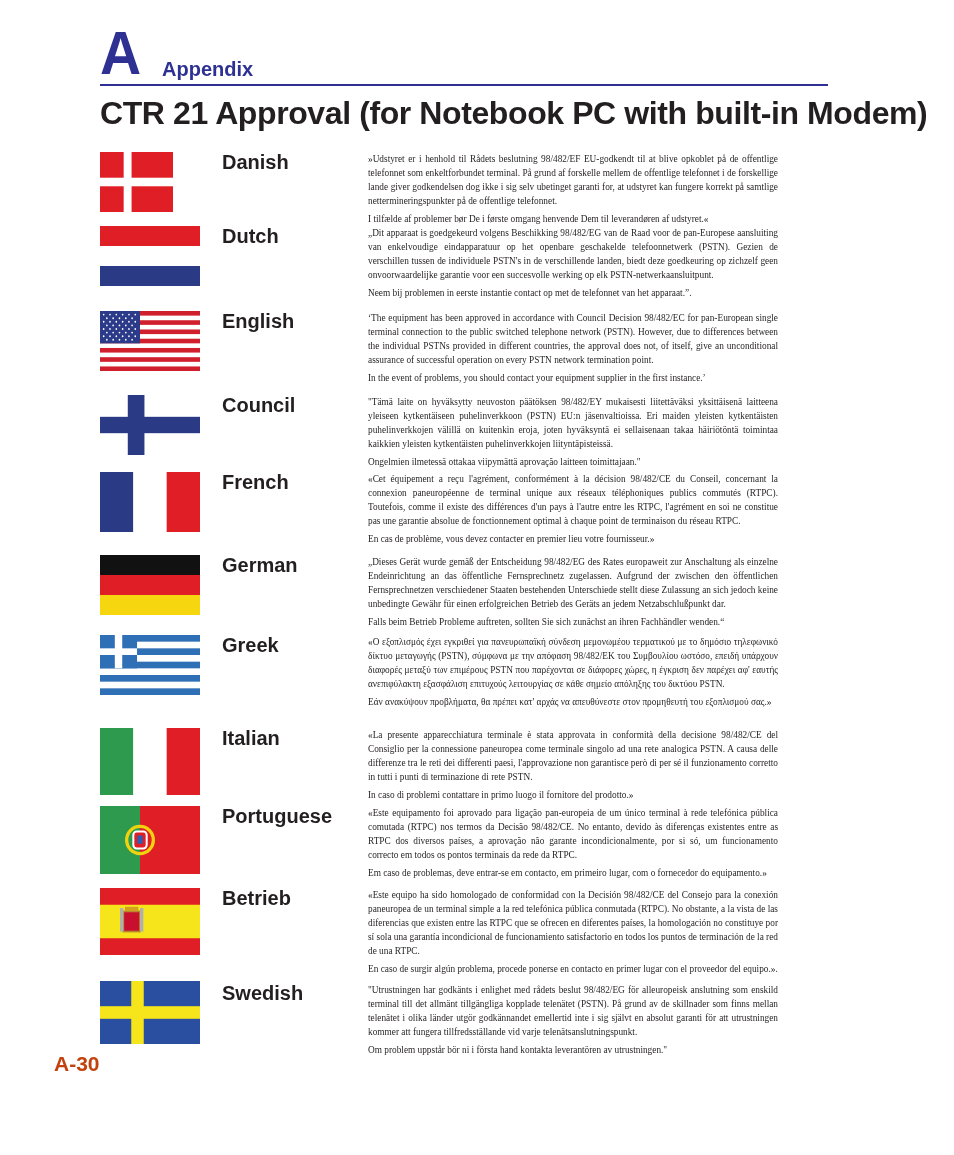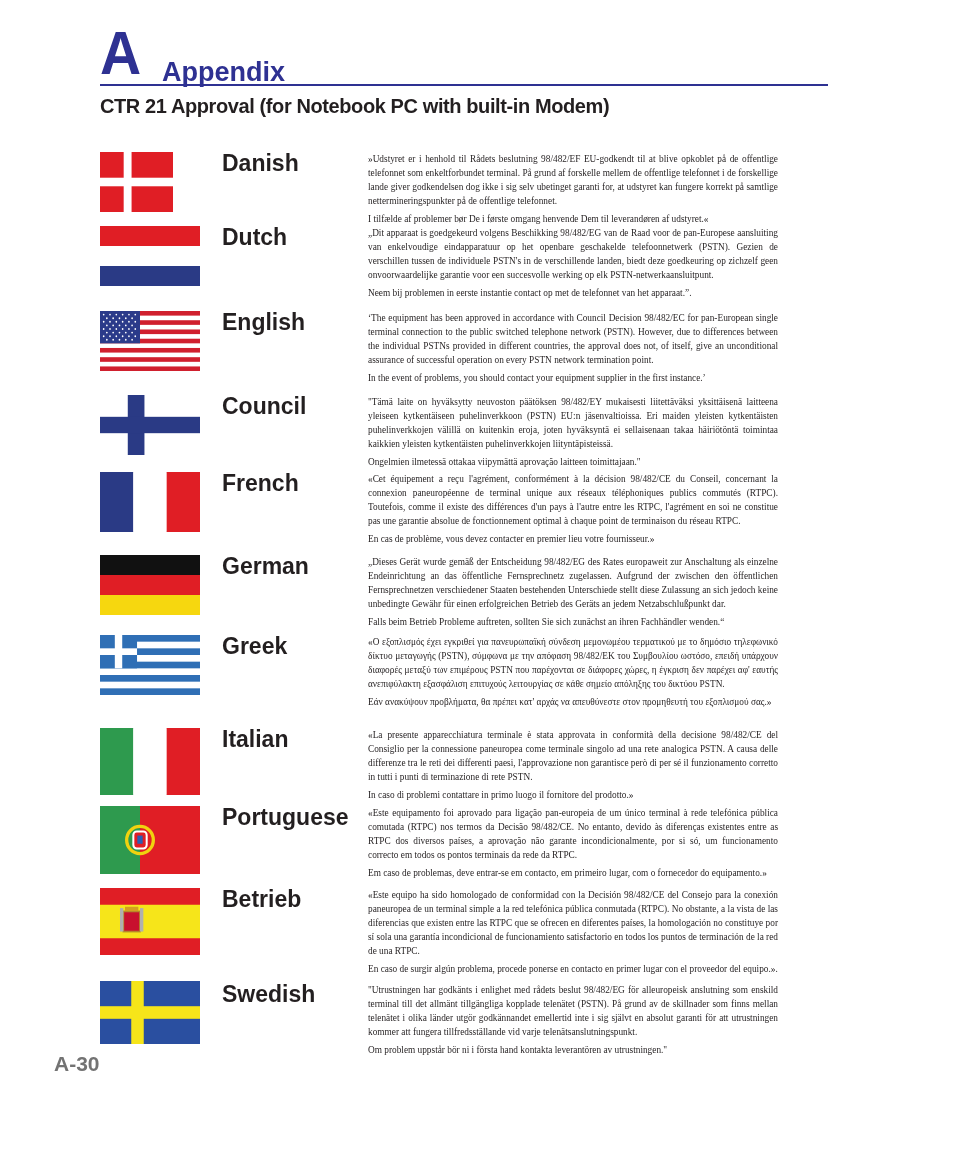--- a/index.html
+++ b/index.html
@@ -3,35 +3,35 @@
 <meta charset="utf-8">
 <style>
   html, body { margin: 0; padding: 0; background: #ffffff; }
   body { width: 954px; height: 1155px; position: relative; overflow: hidden;
          font-family: "Liberation Sans", sans-serif; color: #231f20; }
   .header { position: absolute; left: 100px; top: 28px; width: 728px; height: 56px;
             border-bottom: 2px solid #2e3192; }
   .big-a { position: absolute; left: 0; top: -6px; font-size: 62px; font-weight: bold;
            color: #2e3192; line-height: 1; letter-spacing: -2px;
            transform: scaleX(0.92); transform-origin: left; }
-  .appendix { position: absolute; left: 62px; top: 31px; font-size: 27px; font-weight: bold;
+  .appendix { position: absolute; left: 62px; top: 31px; font-size: 20px; font-weight: bold;
               color: #2e3192; line-height: 1; }
-  .page-title { position: absolute; left: 100px; top: 95px; font-size: 20px; font-weight: bold;
+  .page-title { position: absolute; left: 100px; top: 95px; font-size: 32px; font-weight: bold;
                 color: #231f20; letter-spacing: -0.4px; white-space: nowrap; }
   .entry { position: absolute; left: 100px; width: 700px; }
   .flag { position: absolute; left: 0; top: 0; width: 100px; height: 60px; overflow: hidden;
           box-shadow: 0 0 0 1px #d8d8d8 inset; }
   .flag svg { display: block; width: 100%; height: 100%; }
-  .lang { position: absolute; left: 122px; top: 0; font-size: 23px; font-weight: bold;
+  .lang { position: absolute; left: 122px; top: 0; font-size: 20px; font-weight: bold;
           color: #231f20; line-height: 1; white-space: nowrap; }
   .text { position: absolute; left: 268px; width: 410px; font-family: "Liberation Serif", serif;
           font-size: 9.3px; line-height: 14px; color: #231f20; text-align: justify; }
   .text p { margin: 0 0 4px 0; }
   .page-num { position: absolute; left: 54px; top: 1052px; font-size: 21px; font-weight: bold;
-              color: #737373; }
+              color: #c2410c; }
 </style>
 </head>
 <body>
 
 <div class="header">
   <div class="big-a">A</div>
   <div class="appendix">Appendix</div>
 </div>
 
 <div class="page-title">CTR 21 Approval (for Notebook PC with built-in Modem)</div>

